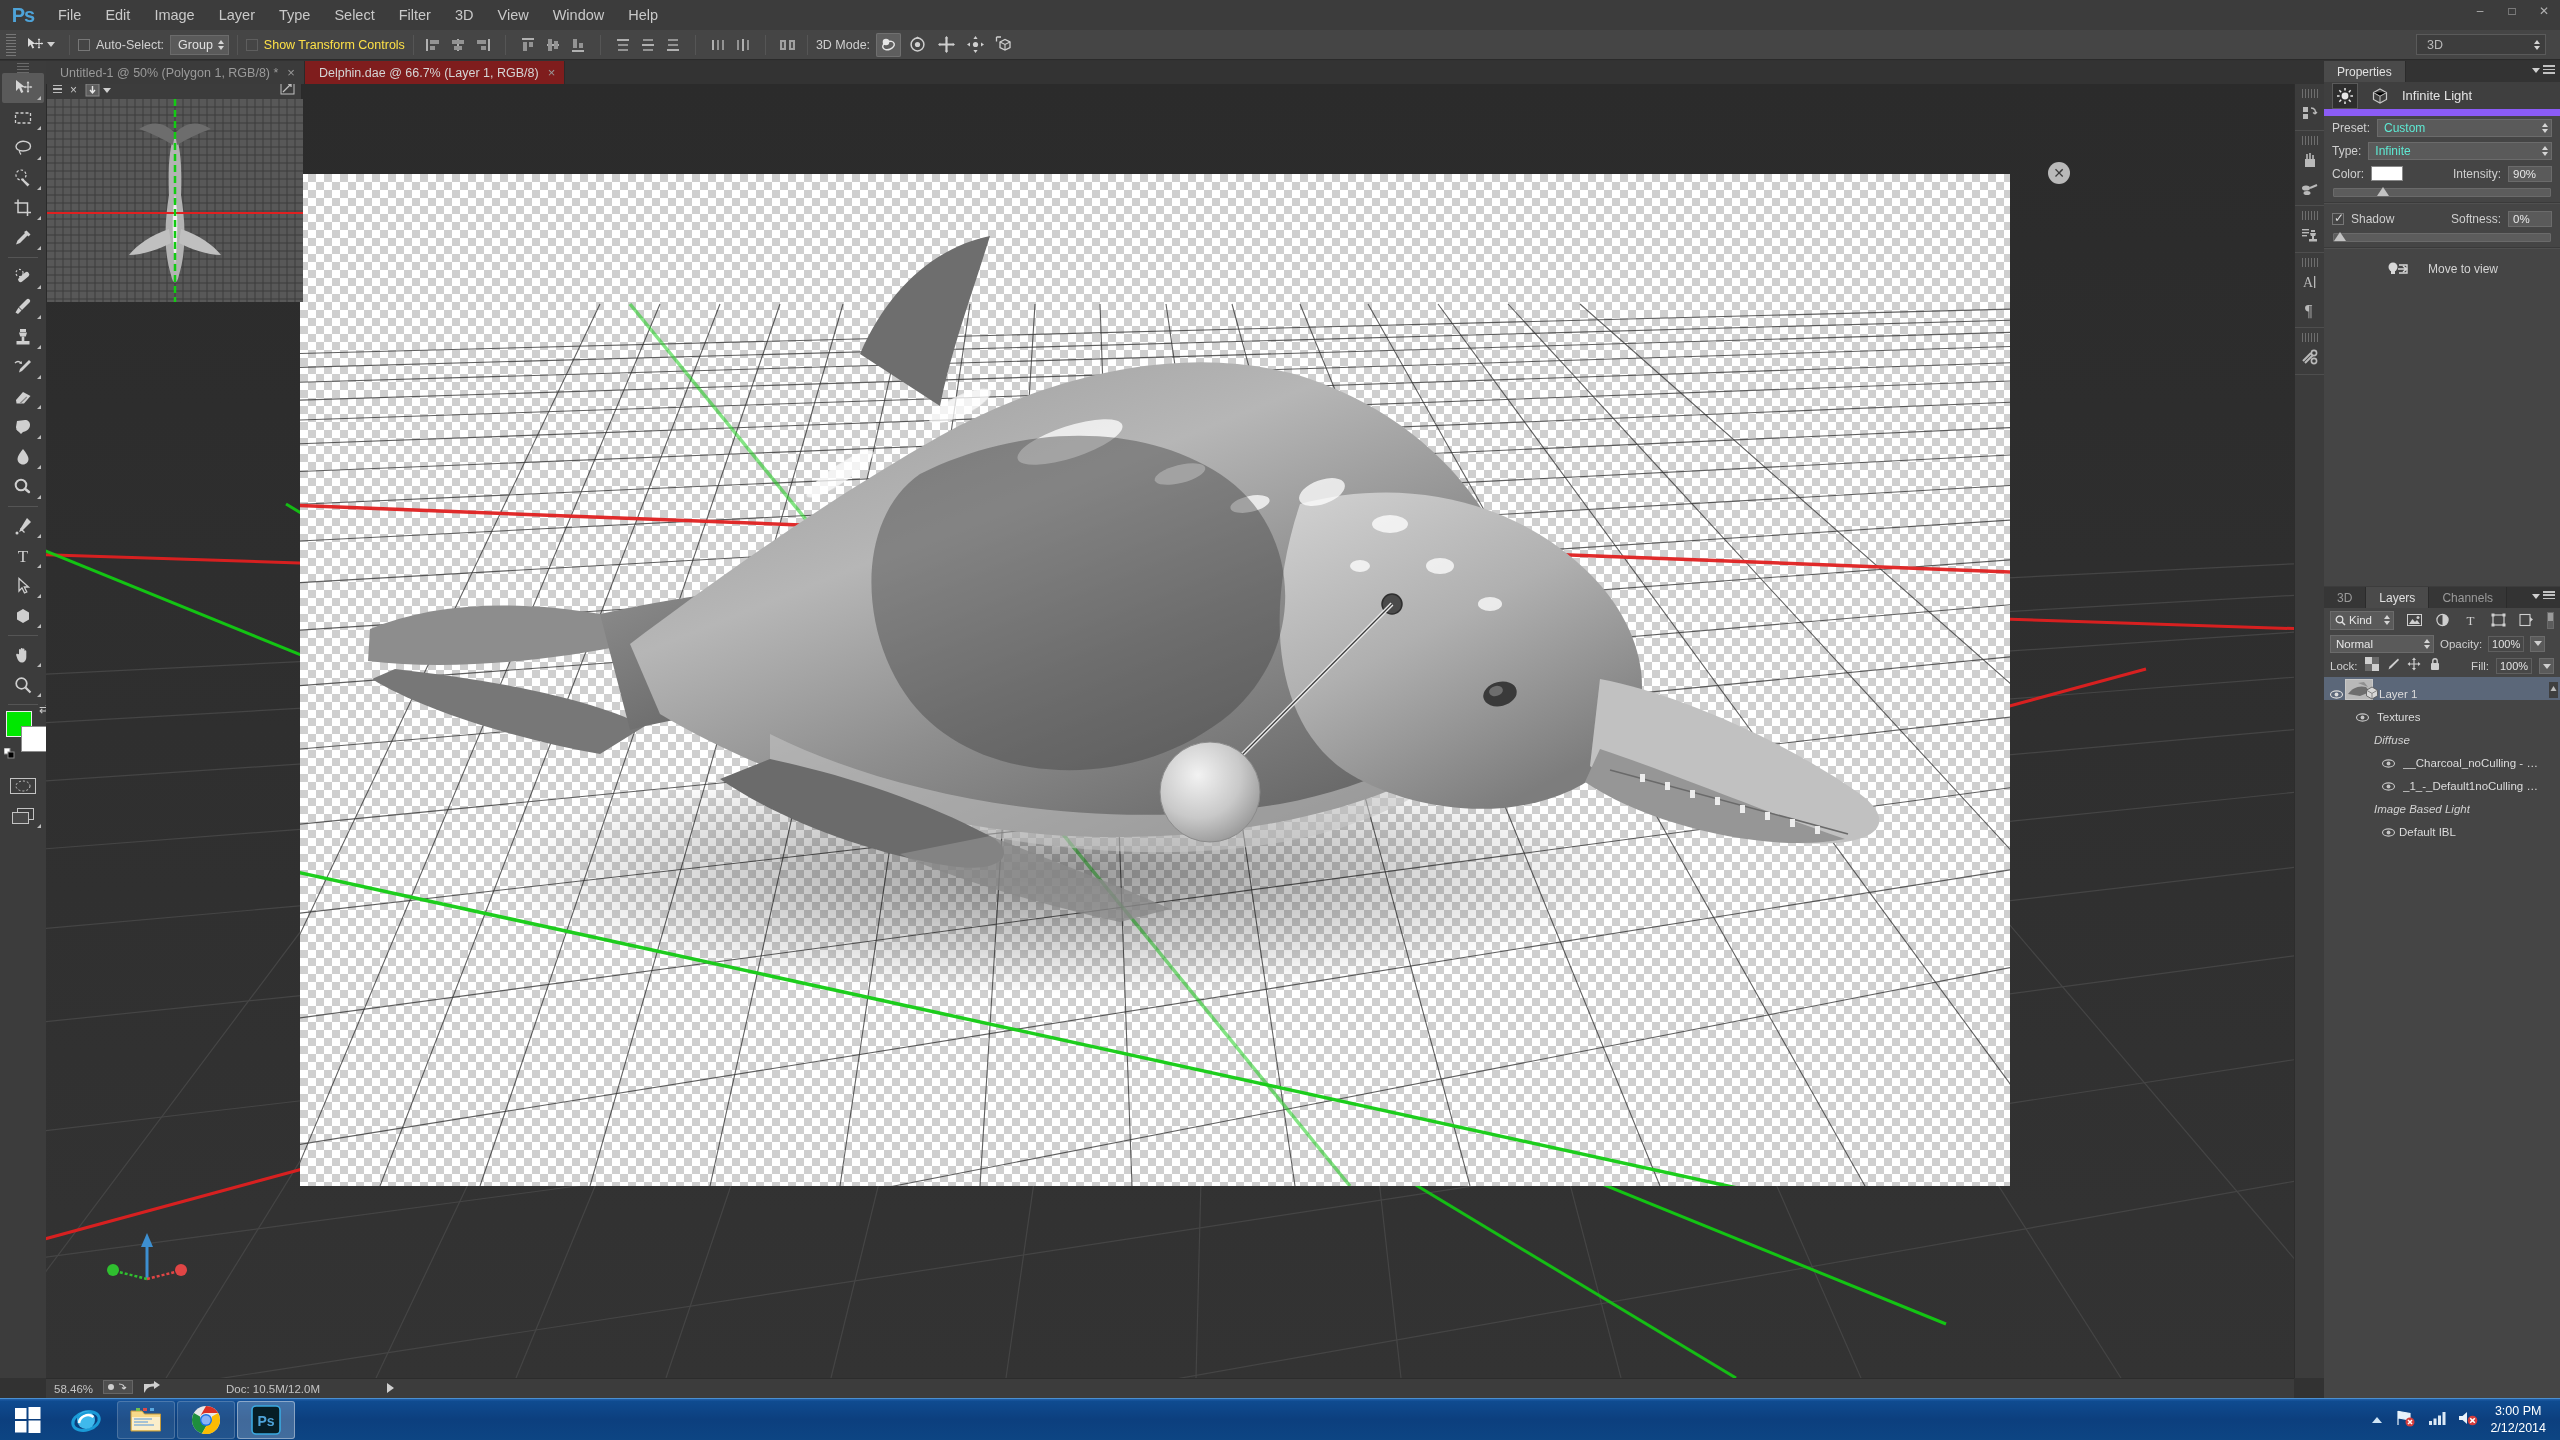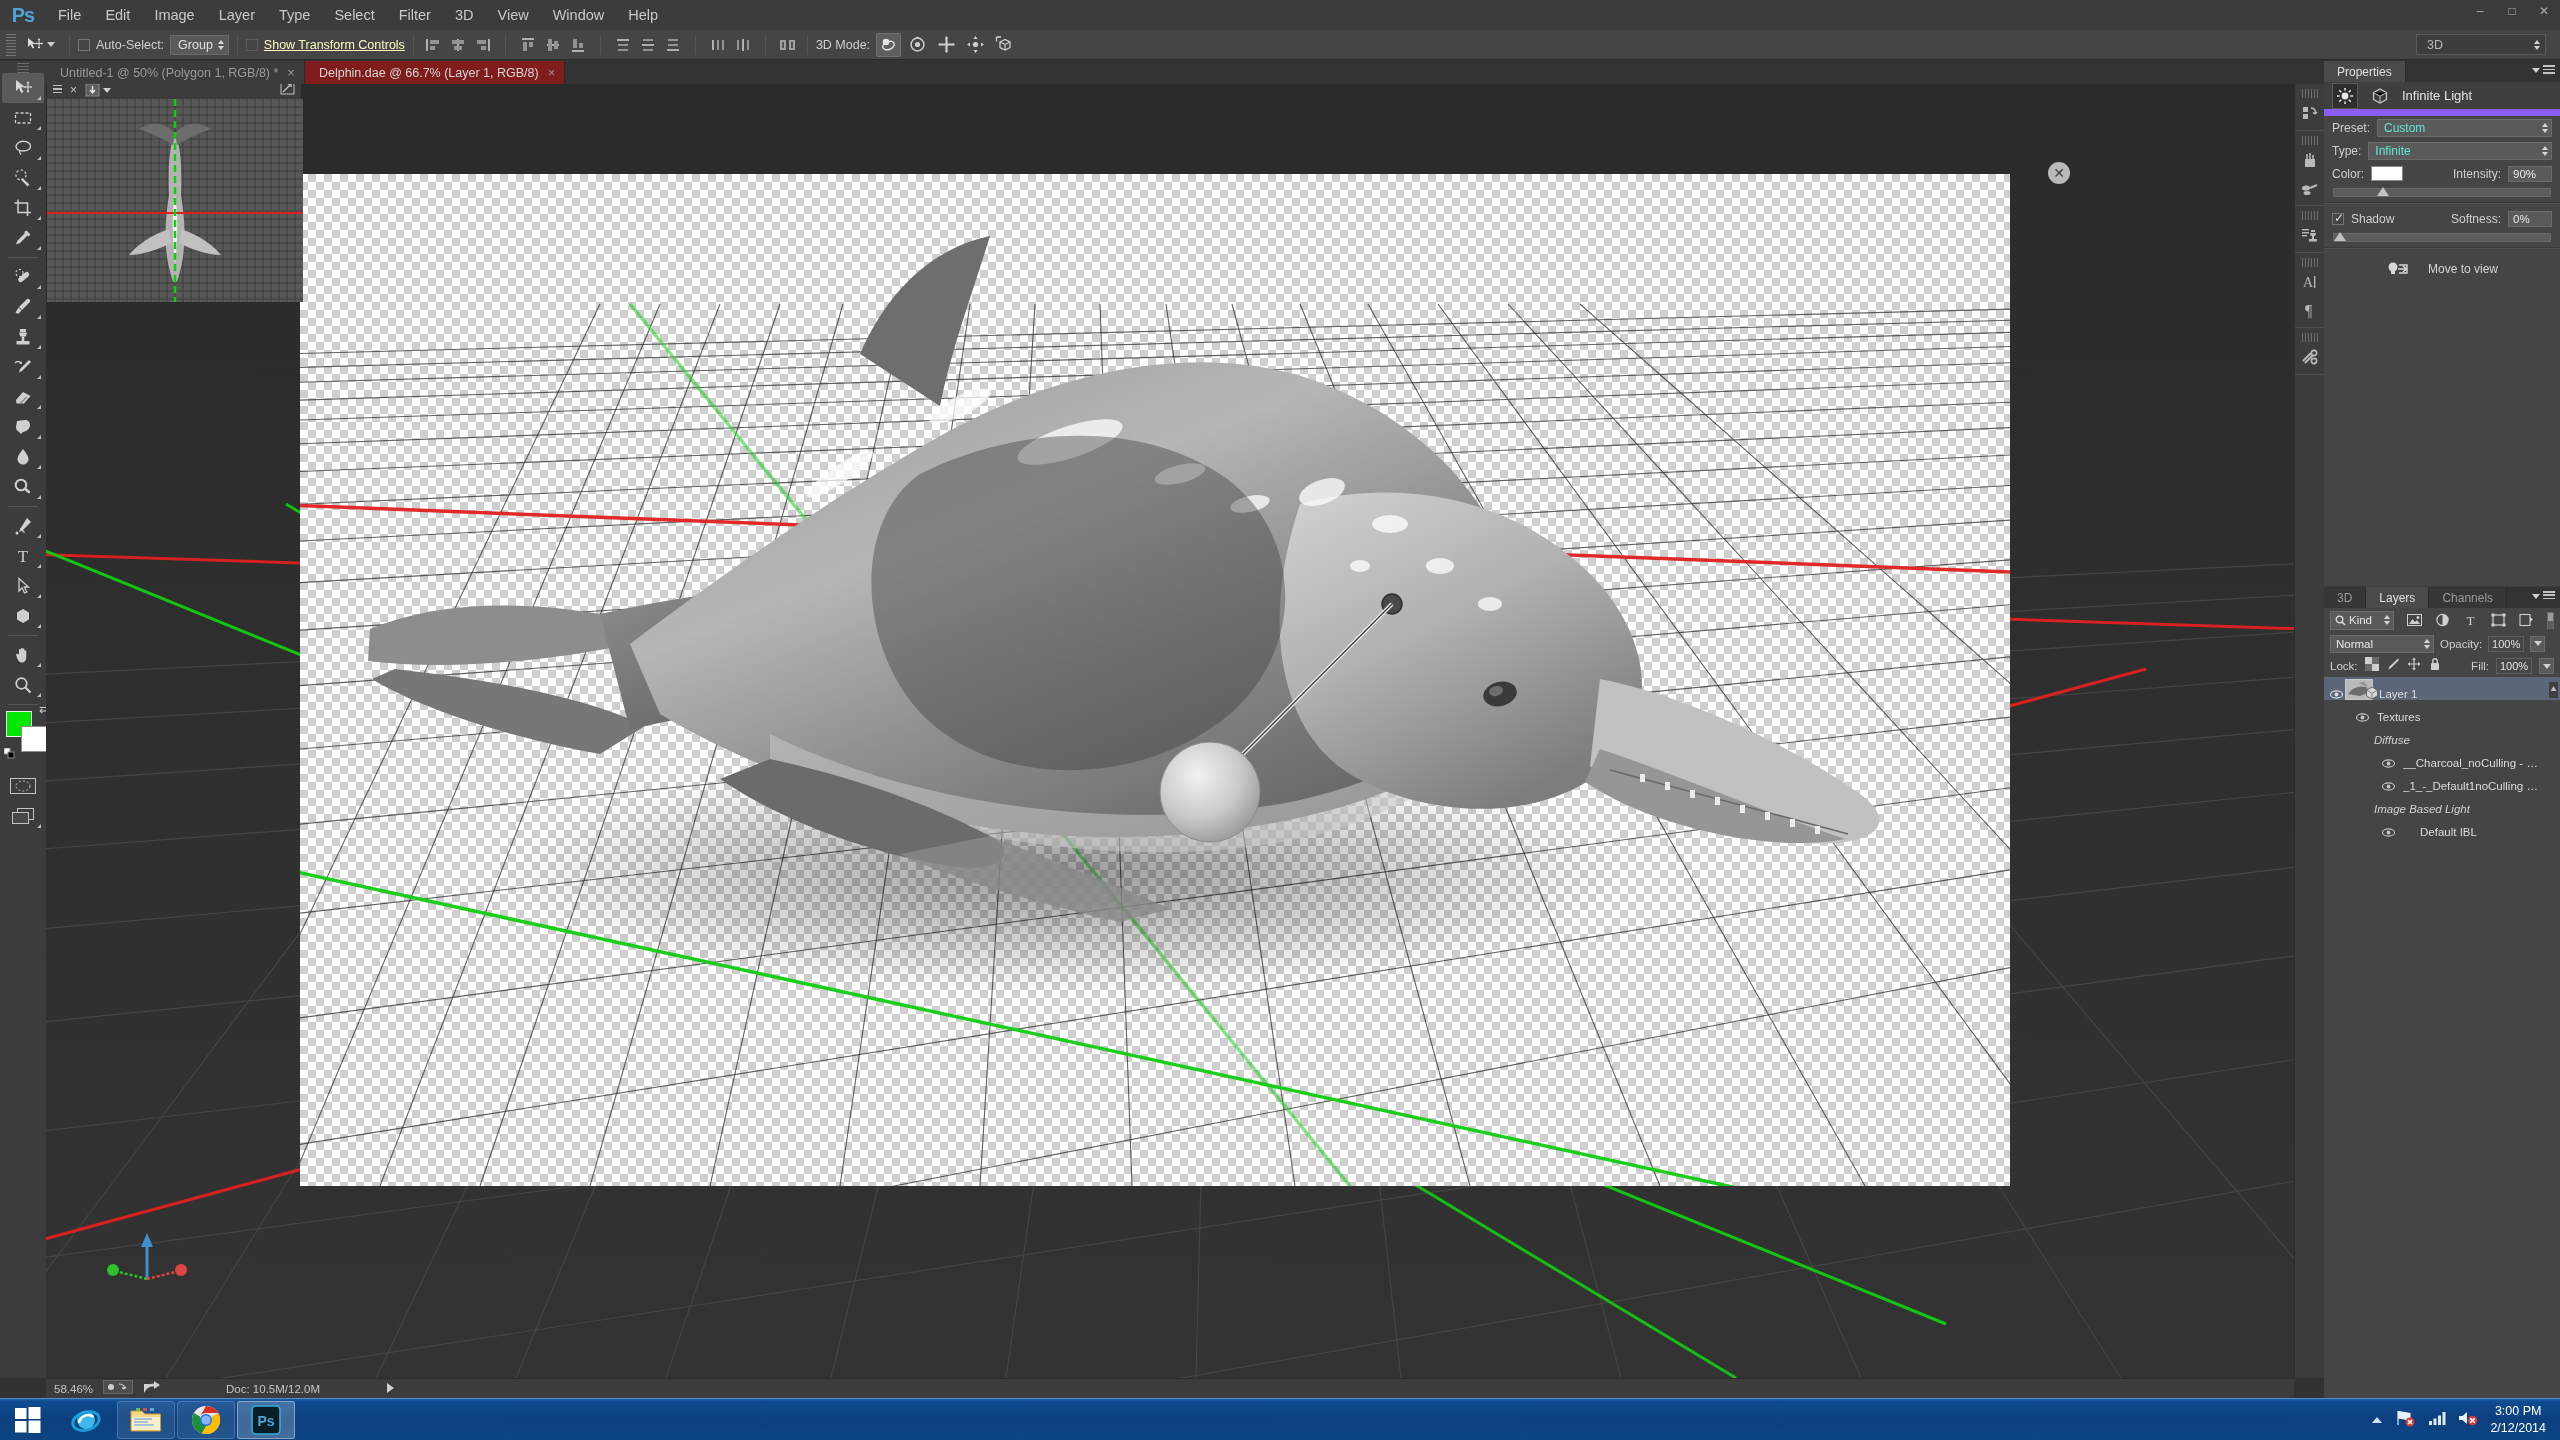--- a/index.html
+++ b/index.html
@@ -44,21 +44,21 @@
   }
   .caret { width: 0; height: 0; border-left: 4px solid transparent; border-right: 4px solid transparent;
            border-top: 5px solid #cfcfcf; display: inline-block; }
   .vsep { width: 1px; height: 20px; background: #555; margin: 0 8px; }
   .opt-check { display: flex; align-items: center; gap: 6px; }
   .cbox { width: 12px; height: 12px; background: #454545; border: 1px solid #777; }
   .cbox.dim { border-color: #5e5e5e; }
   .cbox.on { background: #454545; position: relative; }
   .cbox.on::after { content:"✓"; position:absolute; left:1px; top:-3px; font-size:12px; color:#ddd; }
   .opt-label { color: #d0d0d0; font-size: 12.5px; white-space: nowrap; }
-  .opt-label.dim { color: #fef9c3; text-decoration: underline; }
+  .opt-label.dim { color: #fde047; }
   .mini-select {
     background: #5a5a5a; border: 1px solid #6b6b6b; height: 20px; min-width: 56px;
     color: #e0e0e0; font-size: 12.5px; display: flex; align-items: center;
     justify-content: space-between; padding: 0 4px 0 7px; margin-left: 6px;
   }
   .spin { display: flex; flex-direction: column; gap: 2px; margin-left: 5px; }
   .spin i { width:0;height:0;border-left:3.5px solid transparent;border-right:3.5px solid transparent; }
   .spin i.u { border-bottom: 4px solid #d5d5d5; }
   .spin i.d { border-top: 4px solid #d5d5d5; }
   .align-icons { display: flex; align-items: center; gap: 3px; }
@@ -1186,21 +1186,21 @@
           <span class="lyr-name lyr-sub">Image Based Light</span>
         </div>
 
         <div class="lyr" style="padding-left:56px">
           <span class="eye">
             <svg width="13" height="11" viewBox="0 0 13 11">
                 <ellipse cx="6.5" cy="5.5" rx="6" ry="3.6" fill="none" stroke="#c4c4c4" stroke-width="1.1"></ellipse>
                 <circle cx="6.5" cy="5.5" r="1.9" fill="#c4c4c4"></circle>
               </svg>
           </span>
-          <span class="lyr-name" style="margin-left:23px">Default IBL</span>
+          <span class="lyr-name" style="margin-left:2px">Default IBL</span>
         </div>
         <div style="height:565px"></div>
       </div>
 
       <div class="lay-bottom">
         <span>
           <svg width="16" height="13" viewBox="0 0 16 13">
               <path d="M6 3 H4 a3 3 0 0 0 0 6 H6 M10 3 H12 a3 3 0 0 1 0 6 H10 M5 6 H11" fill="none" stroke="#c9c9c9" stroke-width="1.4"></path>
             </svg>
         </span>

